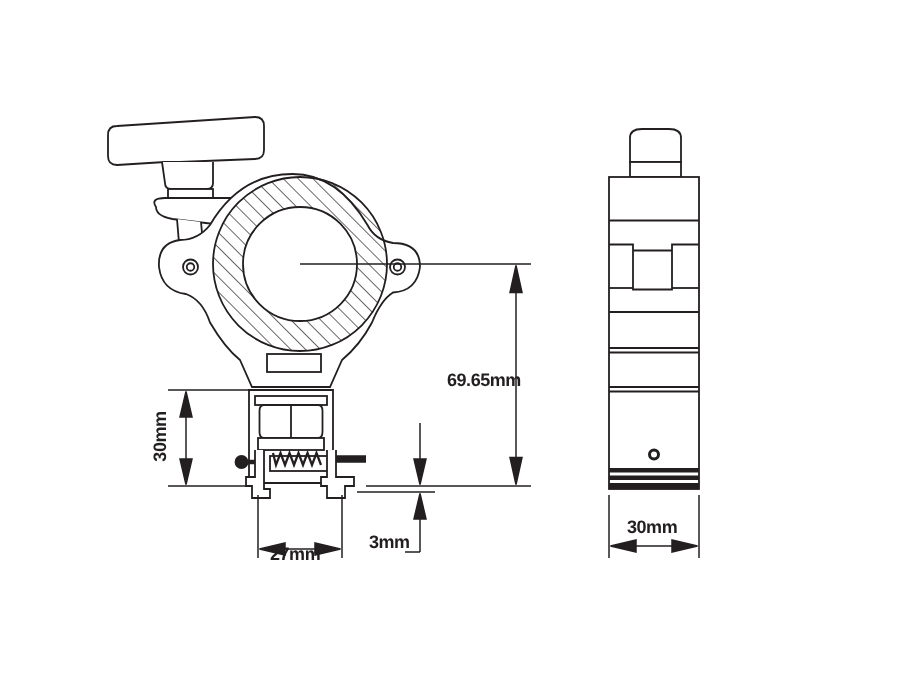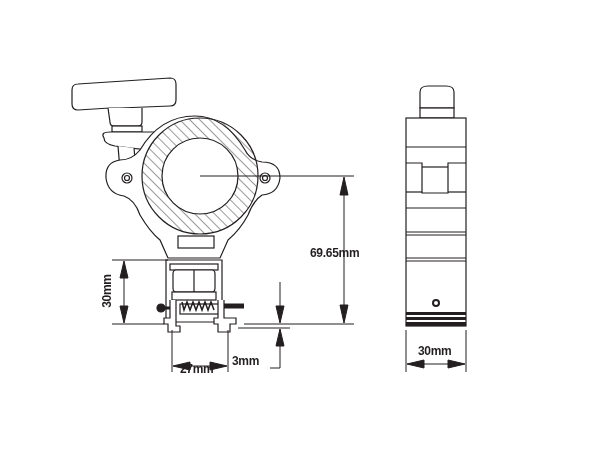--- a/index.html
+++ b/index.html
@@ -113,17 +113,17 @@
   </g>
   <g stroke="#231f20" stroke-width="1" fill="#231f20">
     <line x1="406" y1="330" x2="406" y2="372"></line>
     <line x1="466" y1="330" x2="466" y2="372"></line>
     <line x1="410" y1="364" x2="462" y2="364"></line>
     <path d="M407,364 L424,360 L424,368 Z"></path>
     <path d="M465,364 L448,360 L448,368 Z"></path>
   </g>
 </svg>
 
-<div class="dim-label" style="left:310px; top:246px;">69.65mm</div>
+<div class="dim-label" style="left:298px; top:246px;">69.65mm</div>
 <div class="dim-label vert" style="left:90px; top:284px;">30mm</div>
 <div class="dim-label" style="left:180px; top:362px;">27mm</div>
-<div class="dim-label" style="left:232px; top:354px;">3mm</div>
+<div class="dim-label" style="left:246px; top:354px;">3mm</div>
 <div class="dim-label" style="left:418px; top:344px;">30mm</div>
 
 </body></html>

